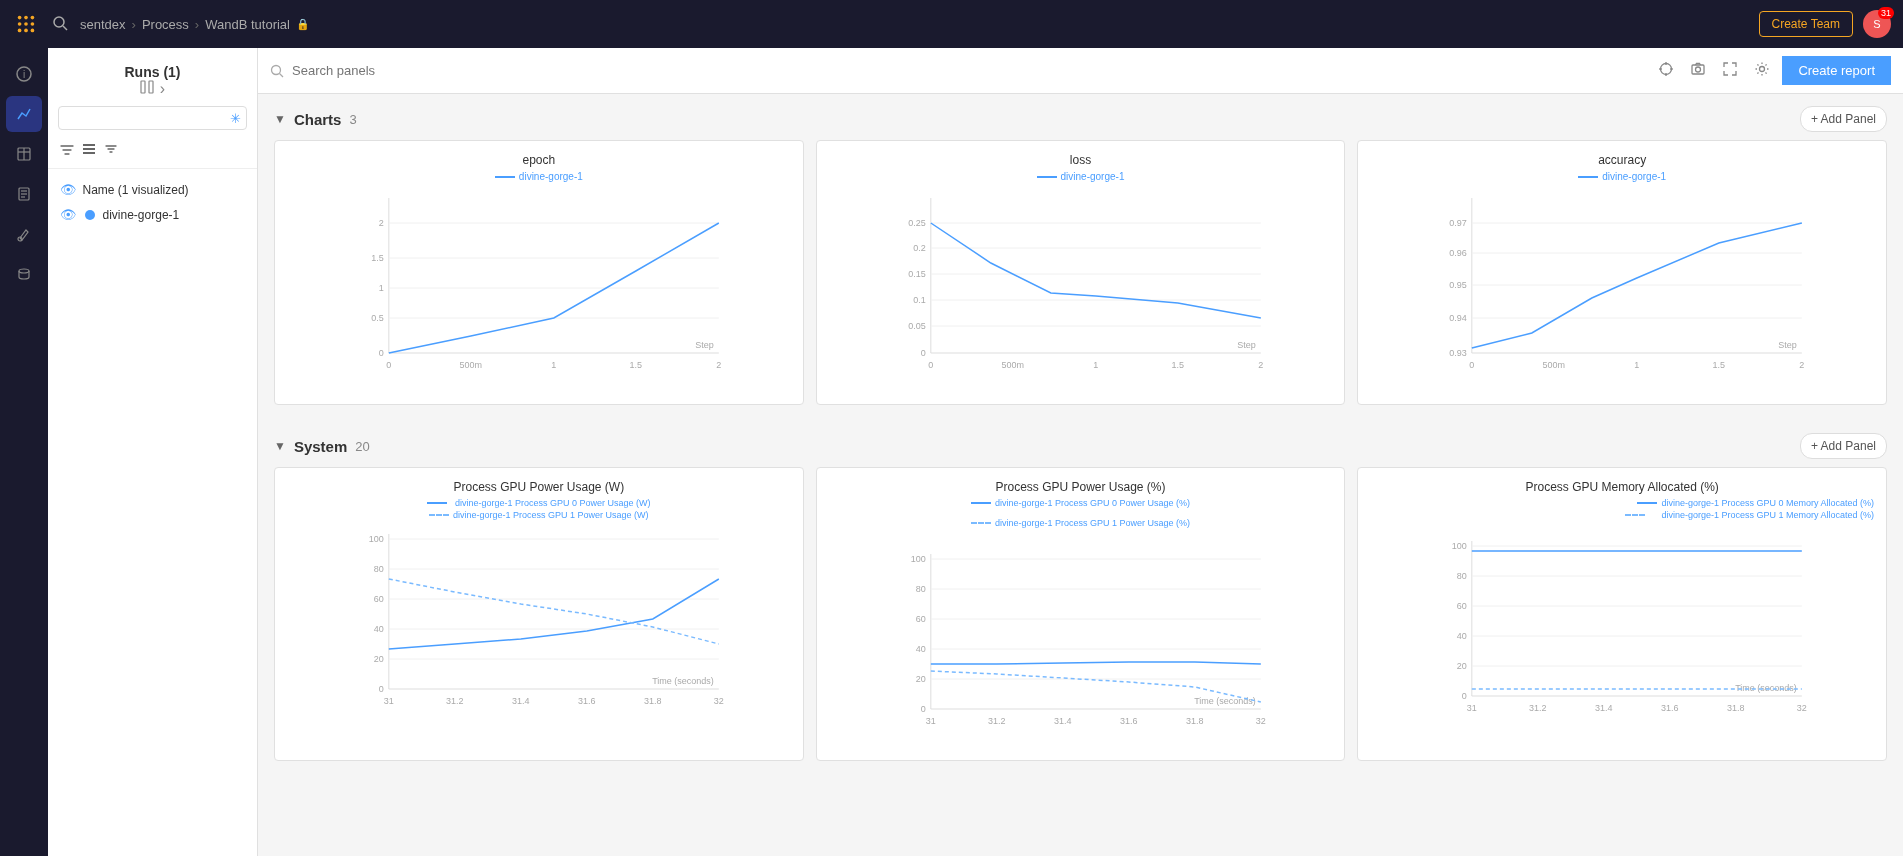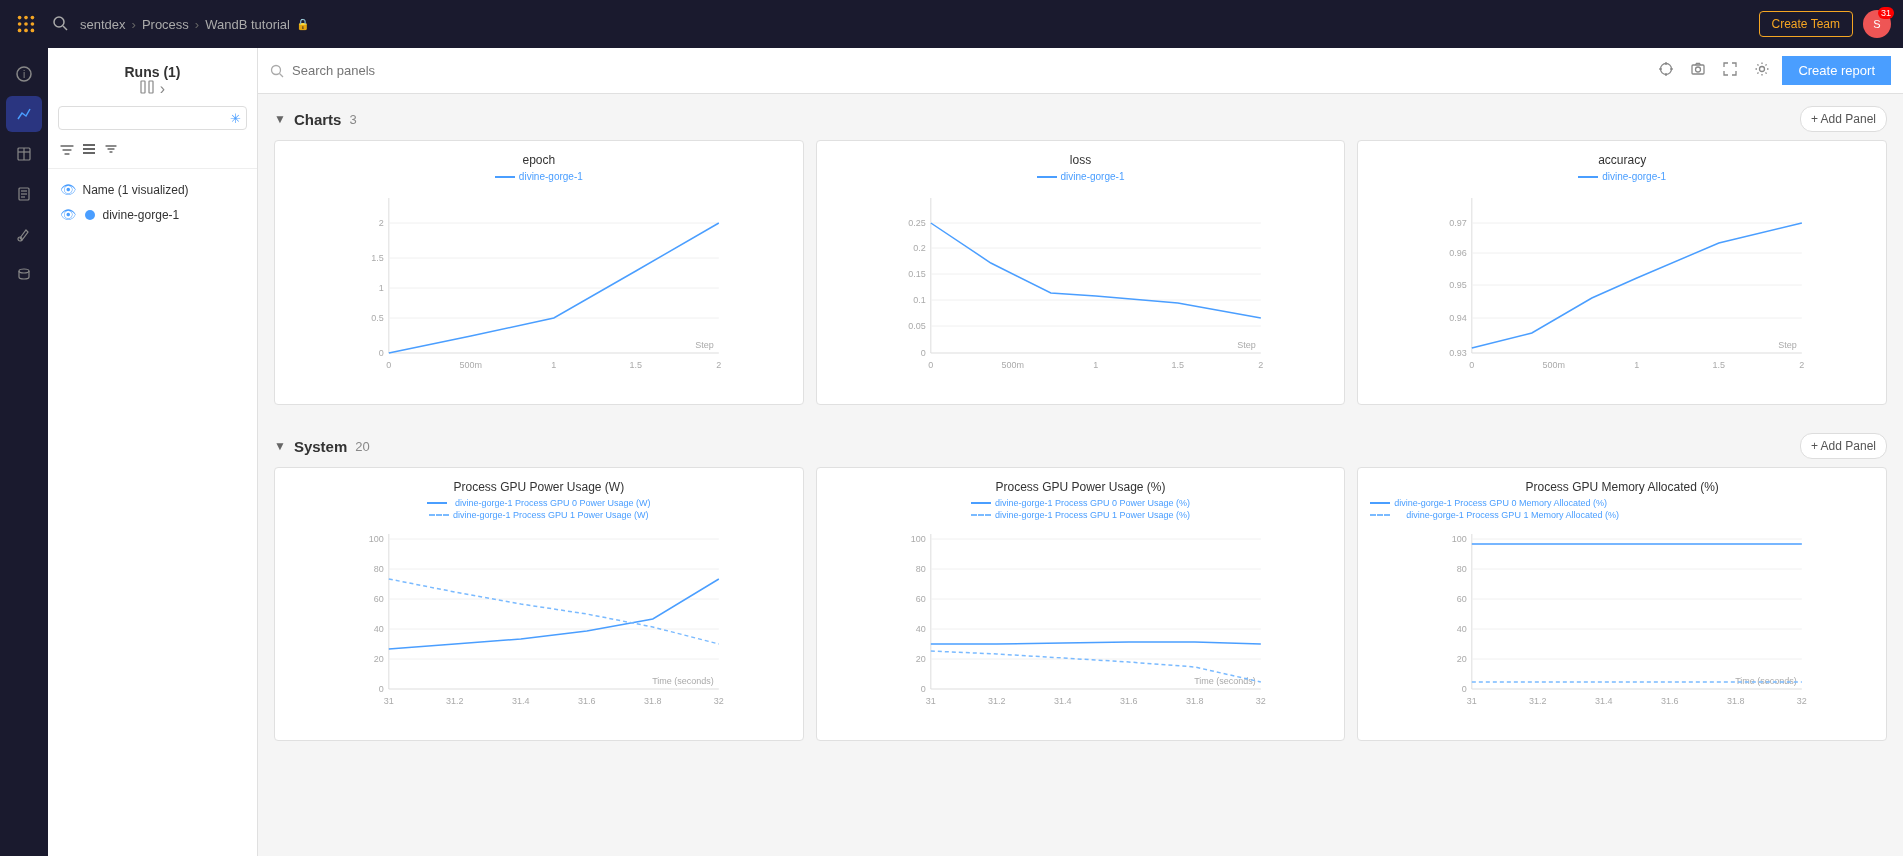--- a/index.html
+++ b/index.html
@@ -581,21 +581,21 @@
             <text x="365" y="160" class="axis-label-time" text-anchor="end">Time (seconds)</text>
 
             <polyline class="chart-line" points="40,125 106,120 172,115 238,107 304,95 370,55"></polyline>
 
             <polyline class="chart-line-dashed" points="40,55 106,68 172,80 238,90 304,103 370,120"></polyline>
           </svg>
         </div>
 
         <div class="chart-card">
           <div class="chart-title">Process GPU Power Usage (%)</div>
-          <div style="display:flex;flex-direction:column;align-items:center;font-size:9px;color:#4a9eff;gap:2px;margin-bottom:4px;">
+          <div style="display:flex;flex-direction:column;align-items:center;font-size:9px;color:#4a9eff;gap:10px;margin-bottom:16px;">
             <div style="display:flex;align-items:center;gap:4px;">
               <span class="legend-line"></span>
               <span>divine-gorge-1 Process GPU 0 Power Usage (%)</span>
             </div>
             <div style="display:flex;align-items:center;gap:4px;">
               <span class="legend-line-dashed"></span>
               <span>divine-gorge-1 Process GPU 1 Power Usage (%)</span>
             </div>
           </div>
           <svg class="chart-svg" viewBox="0 0 380 200">
@@ -621,21 +621,21 @@
             <text x="365" y="160" class="axis-label-time" text-anchor="end">Time (seconds)</text>
 
             <polyline class="chart-line" points="40,120 106,120 172,119 238,118 304,118 370,120"></polyline>
 
             <polyline class="chart-line-dashed" points="40,127 106,130 172,134 238,138 304,143 370,158"></polyline>
           </svg>
         </div>
 
         <div class="chart-card">
           <div class="chart-title">Process GPU Memory Allocated (%)</div>
-          <div style="display:flex;flex-direction:column;align-items:flex-start;font-size:9px;color:#4a9eff;gap:2px;margin-bottom:4px;">
+          <div style="display:flex;flex-direction:column;align-items:flex-end;font-size:9px;color:#4a9eff;gap:2px;margin-bottom:11px;">
             <div style="display:flex;align-items:center;gap:4px;">
               <span class="legend-line"></span>
               <span>divine-gorge-1 Process GPU 0 Memory Allocated (%)</span>
             </div>
             <div style="display:flex;align-items:center;gap:16px;">
               <span class="legend-line-dashed"></span>
               <span>divine-gorge-1 Process GPU 1 Memory Allocated (%)</span>
             </div>
           </div>
           <svg class="chart-svg" viewBox="0 0 380 200">

